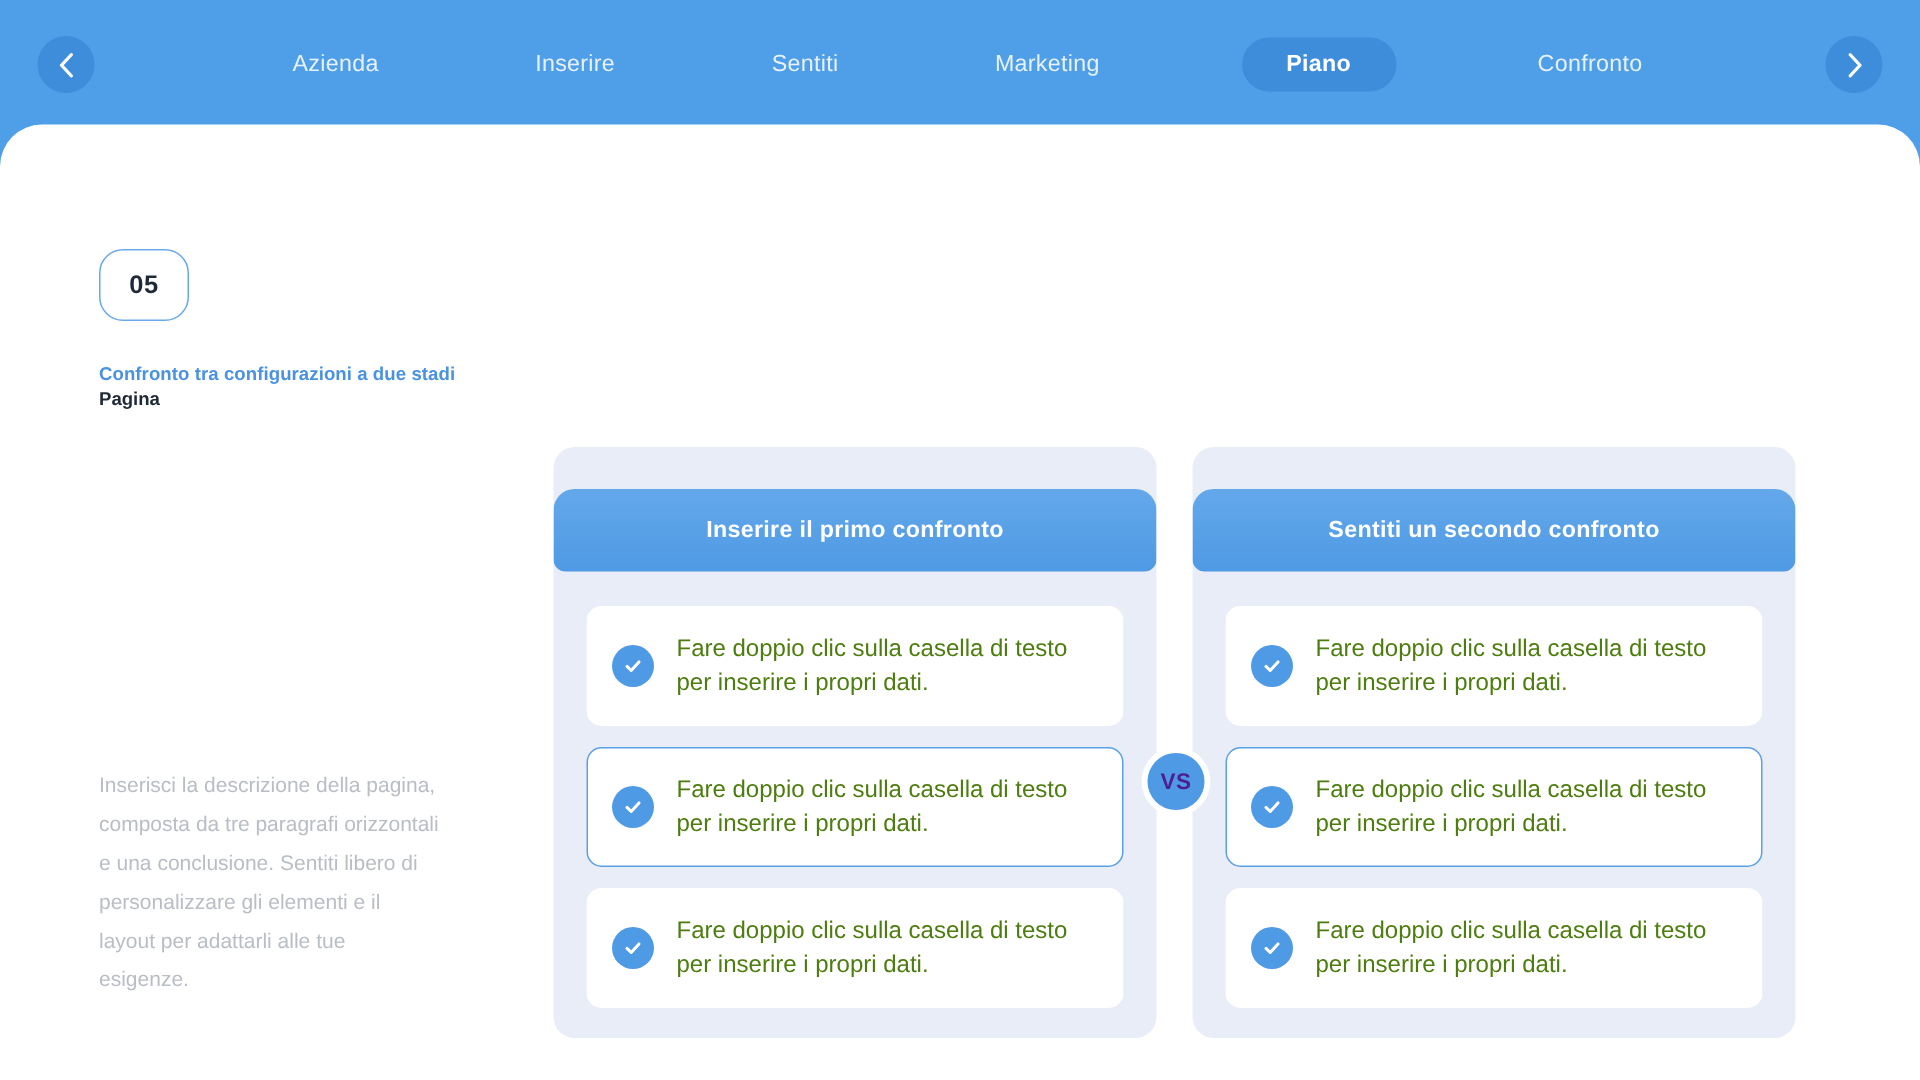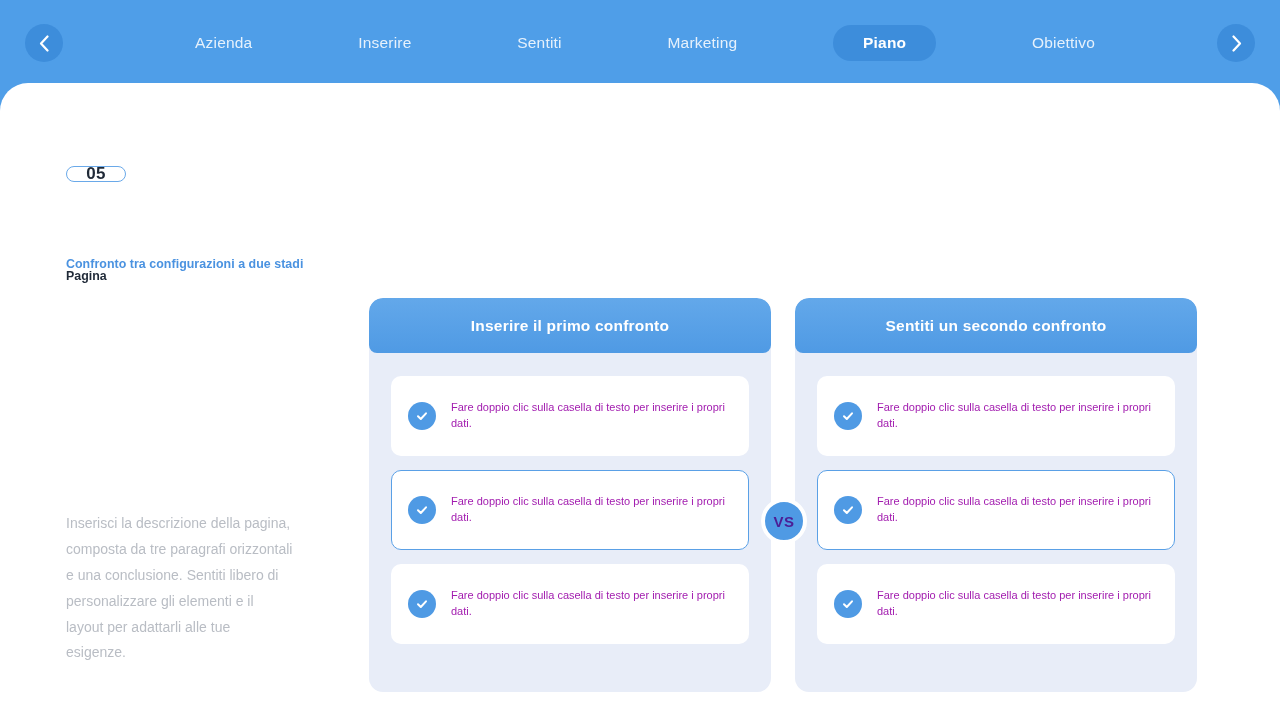--- a/index.html
+++ b/index.html
@@ -91,47 +91,47 @@
     top: 0;
     left: 66px;
     width: 280px;
   }
 
   .num-badge {
     position: absolute;
     top: 83px;
     left: 0;
     width: 60px;
-    height: 16px;
+    height: 48px;
     border: 1.6px solid #6aa9e9;
     border-radius: 16px;
     display: flex;
     align-items: center;
     justify-content: center;
     font-size: 17px;
     font-weight: bold;
     color: #1f2937;
     letter-spacing: 0.3px;
   }
 
   .sub-title {
     position: absolute;
-    top: 173px;
+    top: 158px;
     left: 0;
     width: 270px;
     font-size: 12.4px;
     font-weight: bold;
     color: #4a92e0;
     line-height: 1.35;
     letter-spacing: 0.05px;
   }
 
   .sub-title2 {
     position: absolute;
-    top: 185px;
+    top: 175px;
     left: 0;
     font-size: 12.4px;
     font-weight: bold;
     color: #1f2937;
     line-height: 1.35;
   }
 
   .descr {
     position: absolute;
     top: 428px;
@@ -159,20 +159,21 @@
     height: 55px;
     background: linear-gradient(180deg, #63a8ea 0%, #4f9ae4 100%);
     border-radius: 14px 14px 8px 8px;
     display: flex;
     align-items: center;
     justify-content: center;
     color: #ffffff;
     font-size: 15.5px;
     font-weight: bold;
     letter-spacing: 0.2px;
+    margin-top: 28px;
   }
 
   .card-body {
     padding: 23px 22px 22px 22px;
     display: flex;
     flex-direction: column;
     gap: 14px;
   }
 
   .row {
@@ -195,23 +196,23 @@
     width: 28px;
     height: 28px;
     border-radius: 50%;
     background: #4f9ae4;
     display: flex;
     align-items: center;
     justify-content: center;
   }
 
   .row-text {
-    font-size: 11px;
+    font-size: 16px;
     line-height: 1.44;
-    color: #a21caf;
+    color: #4d7c0f;
   }
 
   
   .vs-badge {
     position: absolute;
     top: 415px;
     left: 761px;
     width: 46px;
     height: 46px;
     border-radius: 50%;
@@ -241,21 +242,21 @@
         </svg>
       </span>
     </div>
 
     <div class="nav-items">
         <div class="nav-item">Azienda</div>
         <div class="nav-item">Inserire</div>
         <div class="nav-item">Sentiti</div>
         <div class="nav-item">Marketing</div>
         <div class="nav-item active">Piano</div>
-        <div class="nav-item">Obiettivo</div>
+        <div class="nav-item">Confronto</div>
       </div>
 
     <div class="nav-arrow right">
       <span>
         <svg width="11" height="17" viewBox="0 0 11 17" fill="none">
           <path d="M2.5 1.5 L9 8.5 L2.5 15.5" stroke="#ffffff" stroke-width="2.2" stroke-linecap="round" stroke-linejoin="round"></path>
         </svg>
       </span>
     </div>
   </div>

